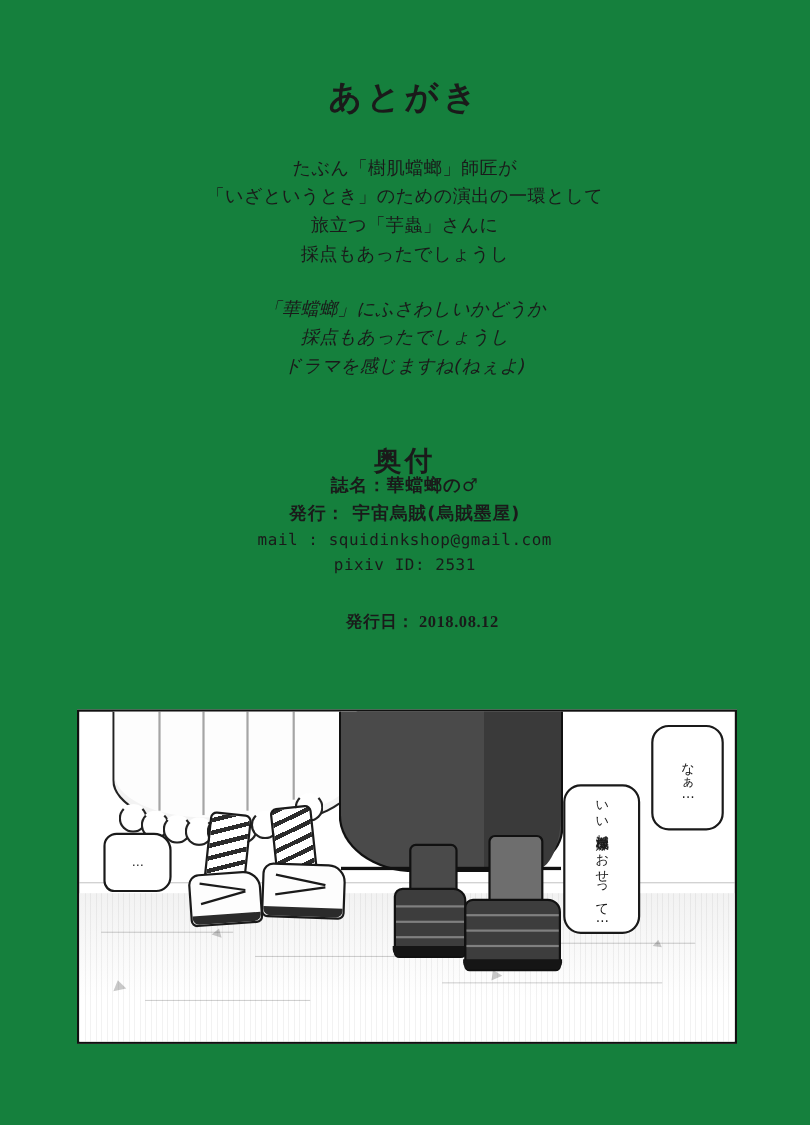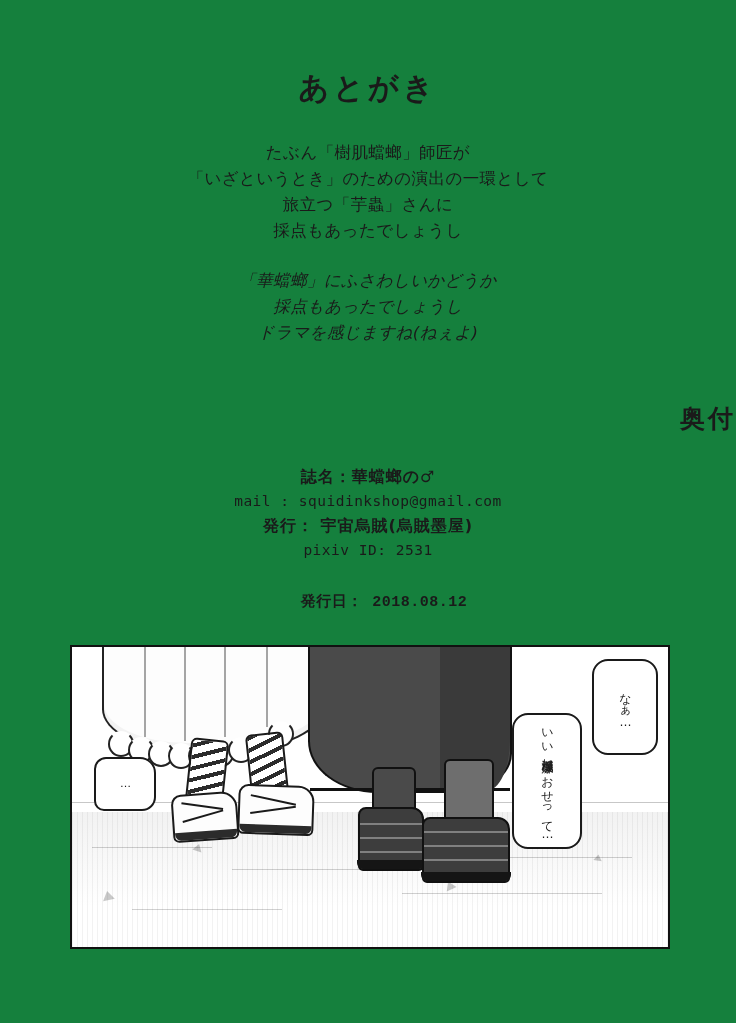--- a/index.html
+++ b/index.html
@@ -52,29 +52,29 @@
     display: block;
     white-space: nowrap;
   }
 
   
   .colophon-title {
     position: absolute;
     top: 402px;
     left: 0;
     width: 736px;
-    text-align: right;
+    text-align: center;
     font-size: 25px;
     font-weight: bold;
     letter-spacing: 3px;
     font-family: "DejaVu Sans", sans-serif;
   }
   .colophon-body {
     position: absolute;
-    top: 464px;
+    top: 428px;
     left: 0;
     width: 736px;
     text-align: center;
   }
   .colophon-body .cl {
     display: block;
     white-space: nowrap;
   }
   .cl-jp {
     font-size: 16px;
@@ -85,21 +85,21 @@
   }
   .cl-mono {
     font-size: 14.5px;
     line-height: 23px;
     font-family: "DejaVu Sans Mono", monospace;
     letter-spacing: 0.5px;
   }
   .cl-date {
     margin-top: 30px;
     font-size: 15px;
-    font-family: Liberation Mono, monospace;
+    font-family: Liberation Serif, serif;
     font-weight: bold;
     letter-spacing: 0.5px;
     padding-left: 32px;
   }
 
   
   .panel {
     position: absolute;
     left: 70px;
     top: 645px;
@@ -326,22 +326,22 @@
       <span class="line">「華蟷螂」にふさわしいかどうか</span>
       <span class="line">採点もあったでしょうし</span>
       <span class="line">ドラマを感じますね(ねぇよ)</span>
     </div>
   </div>
 
   <div class="colophon-title">奥付</div>
 
   <div class="colophon-body">
     <span class="cl cl-jp">誌名：華蟷螂の♂</span>
+    <span class="cl cl-jp">発行： 宇宙烏賊(烏賊墨屋)</span>
     <span class="cl cl-mono">mail : squidinkshop@gmail.com</span>
-    <span class="cl cl-jp">発行： 宇宙烏賊(烏賊墨屋)</span>
     <span class="cl cl-mono">pixiv ID: 2531</span>
     <span class="cl cl-date">発行日： 2018.08.12</span>
   </div>
 
   <div class="panel">
     <div class="panel-inner">
 
       <div class="ground"></div>
       <div class="ground-line"></div>
 

